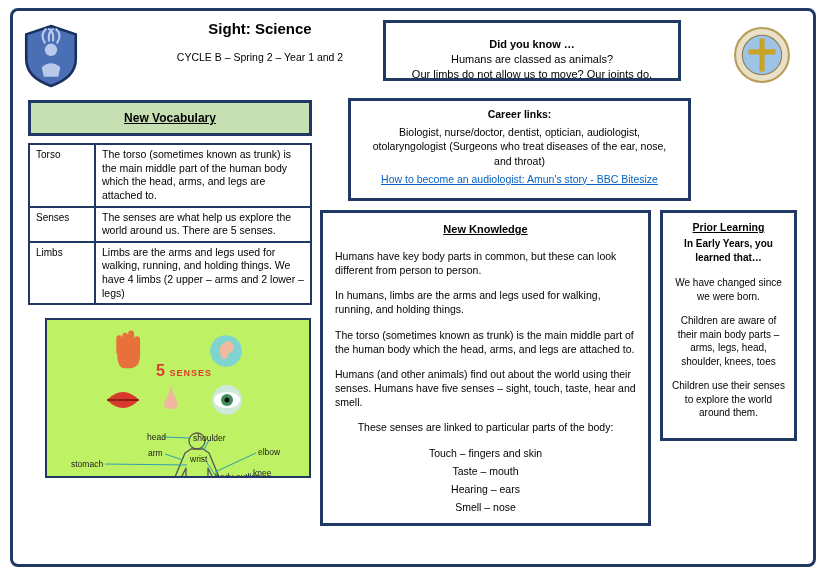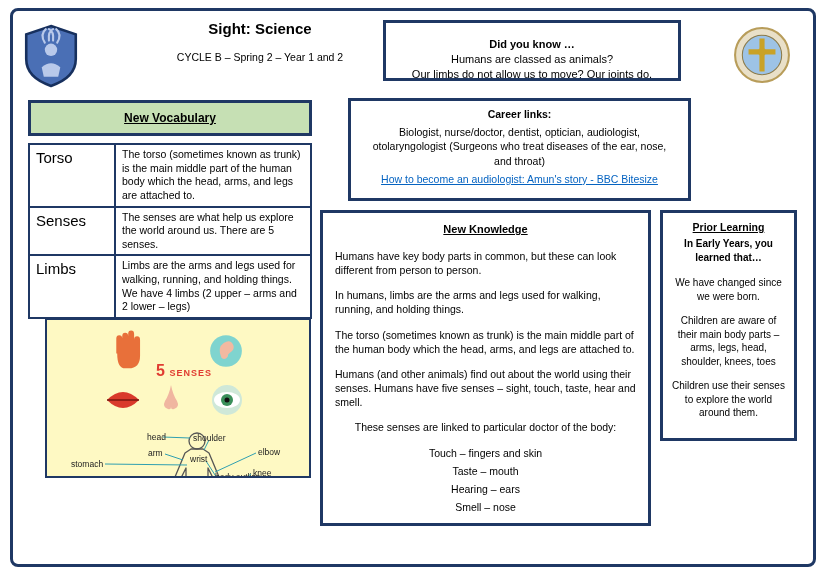--- a/index.html
+++ b/index.html
@@ -22,21 +22,21 @@
   .subtitle{ font-size:10.5px; margin-bottom:2px; }
 
   .dyk-box{ position:absolute; left:383px; top:20px; width:298px; height:61px; border:3px solid var(--navy); text-align:center; font-size:11px; padding-top:14px; line-height:1.35; overflow:hidden; }
   .dyk-title{ font-weight:bold; }
 
   
   .vocab{ position:absolute; left:28px; top:100px; width:284px; }
   .vocab-header{ border:3px solid var(--navy); background:var(--green); text-align:center; font-weight:bold; text-decoration:underline; padding:8px 0; font-size:12px; margin-bottom:7px; }
   .vocab-table{ width:100%; border-collapse:collapse; font-size:10.5px; }
   .vocab-table td{ border:2px solid var(--navy); vertical-align:top; padding:3px 6px; line-height:1.3; }
-  .vocab-table td.term{ width:86px; font-size:15px;margin-top:26px; }
+  .vocab-table td.term{ width:66px; font-size:10px;margin-top:26px; }
 
   
   .career-box{ position:absolute; left:348px; top:98px; width:343px; height:103px; border:3px solid var(--navy); text-align:center; font-size:10.5px; padding:6px 16px; line-height:1.35; overflow:hidden; }
   .career-title{ font-weight:bold; margin-bottom:4px; }
   .career-link{ color:var(--link); text-decoration:underline; display:inline-block; margin-top:4px; cursor:pointer; }
 
   
   .nk-box{ position:absolute; left:320px; top:210px; width:331px; height:316px; border:3px solid var(--navy); padding:9px 12px; font-size:10.5px; line-height:1.35; overflow:hidden; }
   .nk-title{ text-align:center; font-weight:bold; text-decoration:underline; font-size:11px; margin-bottom:12px; }
   .nk-box p{ margin-bottom:11px; }
@@ -44,21 +44,21 @@
   .senses-list{ text-align:center; }
   .senses-list div{ margin-bottom:4px; }
 
   
   .pl-box{ position:absolute; left:660px; top:210px; width:137px; height:231px; border:3px solid var(--navy); text-align:center; font-size:10px; padding:7px 8px; line-height:1.35; overflow:hidden; }
   .pl-title{ font-weight:bold; text-decoration:underline; font-size:10.5px; margin-bottom:3px; }
   .pl-sub{ font-weight:bold; margin-bottom:12px; }
   .pl-point{ margin-bottom:11px; }
 
   
-  .diagram-box{ position:absolute; left:45px; top:318px; width:266px; height:160px; border:2px solid var(--navy); overflow:hidden; background:#fef9c3; }
+  .diagram-box{ position:absolute; left:45px; top:318px; width:266px; height:160px; border:2px solid var(--navy); overflow:hidden; background:#bef264; }
   .senses{ position:absolute; left:50px; top:6px; width:162px; height:100px; }
   .senses .icon{ position:absolute; }
   .senses-caption{ position:absolute; left:56px; top:36px; width:62px; text-align:center; color:var(--red); font-weight:bold; }
   .senses-caption .num{ font-size:16px; }
   .senses-caption .word{ font-size:9px; letter-spacing:1px; }
   .figure-area{ position:absolute; left:0; top:108px; width:262px; height:112px; }
   .figure-area svg{ position:absolute; left:0; top:0; }
   .blabel{ position:absolute; font-size:8.5px; color:#222; white-space:nowrap; }
   .lab-head{ left:78px; top:4px;margin-left:22px; }
   .lab-shoulder{ left:146px; top:5px; }
@@ -133,21 +133,21 @@
     <div>Biologist, nurse/doctor, dentist, optician, audiologist, otolaryngologist (Surgeons who treat diseases of the ear, nose, and throat)</div>
     <a class="career-link">How to become an audiologist: Amun's story - BBC Bitesize</a>
   </div>
 
   <div class="nk-box">
     <div class="nk-title">New Knowledge</div>
     <p>Humans have key body parts in common, but these can look different from person to person.</p>
     <p>In humans, limbs are the arms and legs used for walking, running, and holding things.</p>
     <p>The torso (sometimes known as trunk) is the main middle part of the human body which the head, arms, and legs are attached to.</p>
     <p>Humans (and other animals) find out about the world using their senses. Humans have five senses – sight, touch, taste, hear and smell.</p>
-    <p class="senses-intro">These senses are linked to particular doctor of the body:</p>
+    <p class="senses-intro">These senses are linked to particular parts of the body:</p>
     <div class="senses-list">
       <div>Touch – fingers and skin</div>
       <div>Taste – mouth</div>
       <div>Hearing – ears</div>
       <div>Smell – nose</div>
     </div>
   </div>
 
   <div class="pl-box">
     <div class="pl-title">Prior Learning</div>

